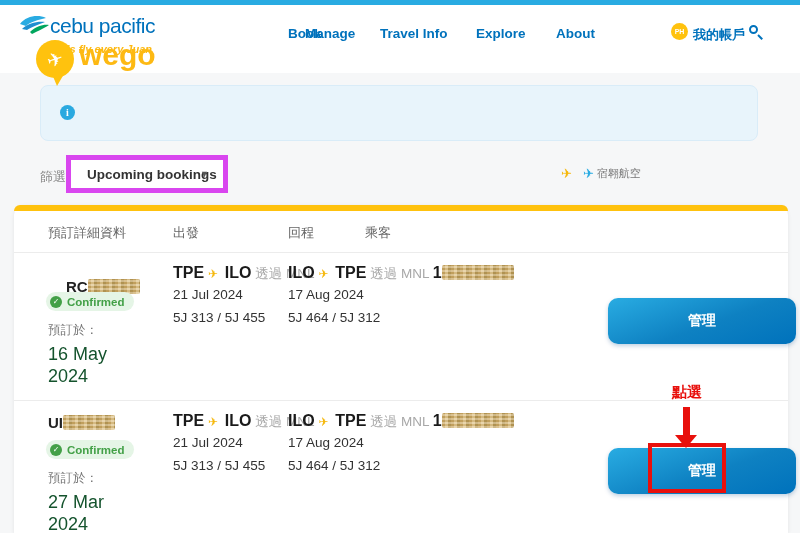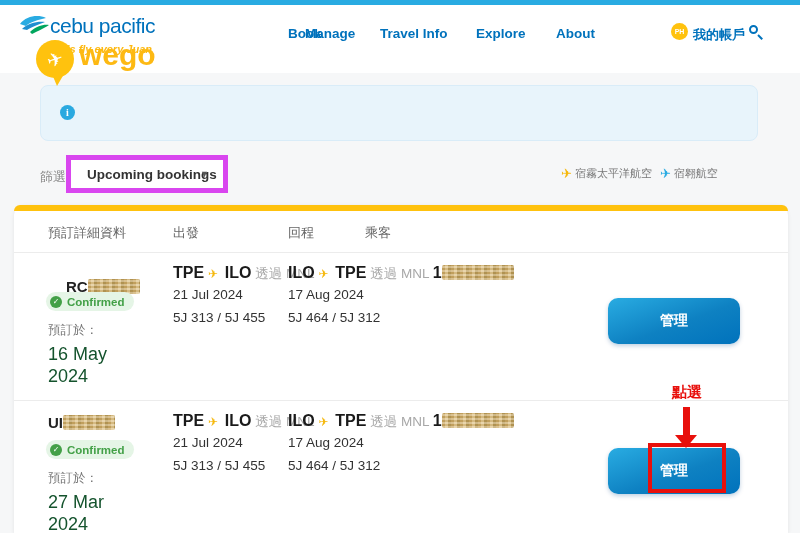--- a/index.html
+++ b/index.html
@@ -67,21 +67,21 @@
   .badge .txt { font-size:11.5px; font-weight:bold; color:#43A047; }
   .muted { font-size:12.5px; color:#777; }
   .datecell { font-size:18px; color:#14532d; }
 
   .seg-line { white-space:nowrap; font-size:13.5px; }
   .seg-line .code { font-weight:bold; color:#1a1a1a; font-size:16px; }
   .seg-line .via { color:#A8A8A8; }
   .seg-line .plane { font-size:12px; }
   .flightinfo { font-size:13.5px; color:#333; white-space:nowrap; }
 
-  .manage-btn { width:132px; height:46px; border:none; border-radius:10px; cursor:pointer;
+  .manage-btn { width:188px; height:46px; border:none; border-radius:10px; cursor:pointer;
     background:linear-gradient(160deg,#29ACE2 0%, #0E81C2 55%, #0072BC 100%);
     color:#fff; font-size:14px; font-weight:bold; font-family:"Liberation Sans",sans-serif;
     box-shadow:0 2px 4px rgba(0,70,140,0.25); }
 
   
   .annot-label { left:664px; top:383px; width:46px; text-align:center; font-size:15px; font-weight:bold; color:#E8100C; z-index:6; }
   .annot-shaft { left:683px; top:407px; width:7px; height:28px; background:#E8100C; z-index:6; }
   .annot-head { left:675px; top:435px; width:0; height:0; border-left:11px solid transparent; border-right:11px solid transparent;
                 border-top:13px solid #E8100C; z-index:6; }
   .annot-box { left:648px; top:443px; width:78px; height:50px; border:4px solid #E8100C; z-index:6; background:transparent; }
@@ -130,21 +130,20 @@
   <div class="abs info-icon">i</div>
 
   <div class="abs filter-label">篩選</div>
   <div class="abs dropdown">
     <span class="dropdown-value">Upcoming bookings</span>
     <span class="caret">▼</span>
   </div>
   <div class="abs airlines">
     <span class="airline">
       <span class="plane plane-yellow">✈</span>
-      <span class="airline-name">宿霧太平洋航空</span>
     </span>
     <span class="airline">
       <span class="plane plane-blue">✈</span>
       <span class="airline-name">宿翱航空</span>
     </span>
   </div>
 
   <div class="abs card"></div>
   <div class="abs card-topbar"></div>
 

